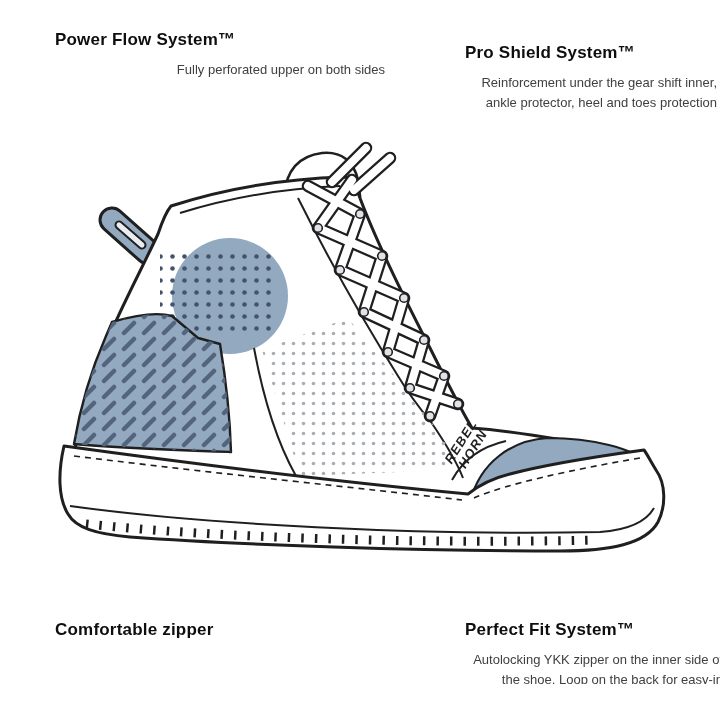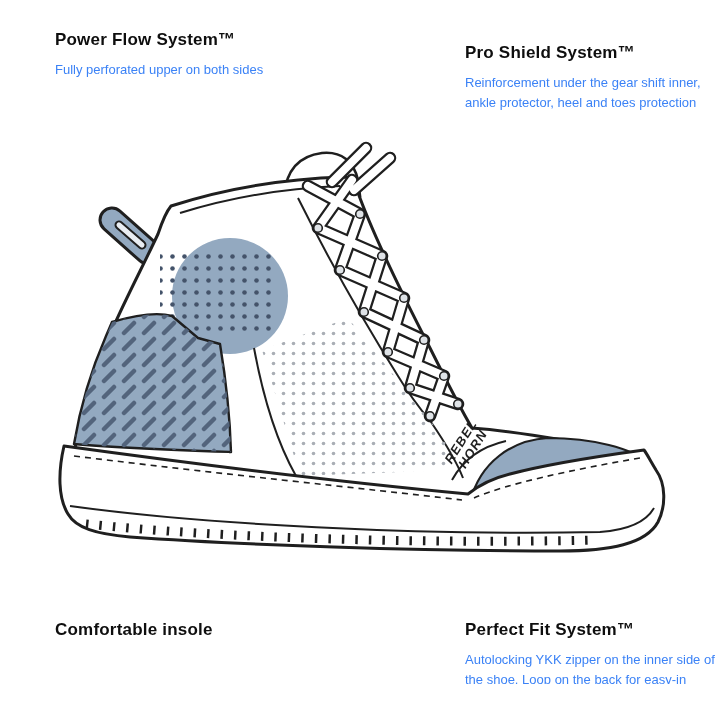--- a/index.html
+++ b/index.html
@@ -1,20 +1,20 @@
 <!DOCTYPE html>
 <html><head>
 <meta charset="utf-8">
 <style>
   html,body{margin:0;padding:0;background:#ffffff;}
   body{font-family:"Liberation Sans", sans-serif; color:#111;}
   .canvas{position:relative;width:720px;height:684px;background:#ffffff;overflow:hidden;}
   .feature{position:absolute;}
   .feature h2{margin:0 0 10px 0;font-size:17px;font-weight:700;letter-spacing:.2px;color:#0e0e0e;}
-  .feature p{margin:0;font-size:13px;line-height:1.5;color:#3b82f6;}
+  .feature p{margin:0;font-size:13px;line-height:1.5;color:#404040;text-align:right;}
   .tl{left:55px;top:30px;width:330px;}
   .tr{left:465px;top:30px;width:252px;margin-top:13px;}
   .bl{left:55px;top:620px;width:248px;}
   .br{left:465px;top:620px;width:258px;}
   svg.shoe{position:absolute;left:0;top:0;}
 </style>
 </head>
 <body>
 
 <div class="canvas">
@@ -23,21 +23,21 @@
     <h2>Power Flow System™</h2>
     <p>Fully perforated upper on both sides</p>
   </section>
 
   <section class="feature tr">
     <h2>Pro Shield System™</h2>
     <p>Reinforcement under the gear shift inner, ankle protector, heel and toes protection</p>
   </section>
 
   <section class="feature bl">
-    <h2>Comfortable insole</h2>
+    <h2>Comfortable zipper</h2>
   </section>
 
   <section class="feature br">
     <h2>Perfect Fit System™</h2>
     <p>Autolocking YKK zipper on the inner side of the shoe. Loop on the back for easy-in</p>
   </section>
 
   <svg class="shoe" width="720" height="720" viewBox="0 0 720 720" aria-hidden="true">
     <defs>
       <pattern id="pDotsDark" width="12" height="12" patternUnits="userSpaceOnUse">

